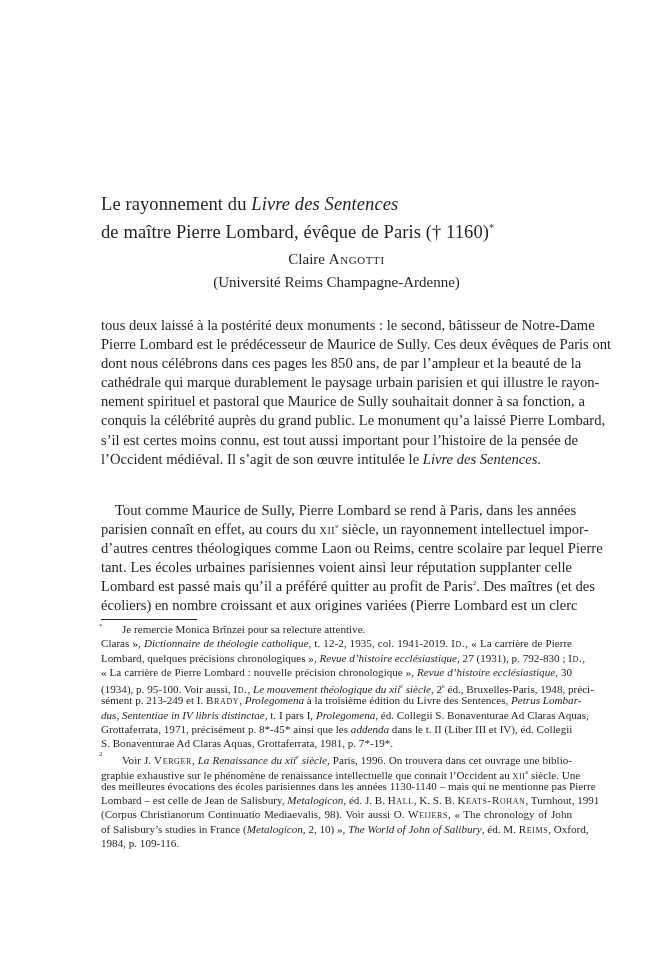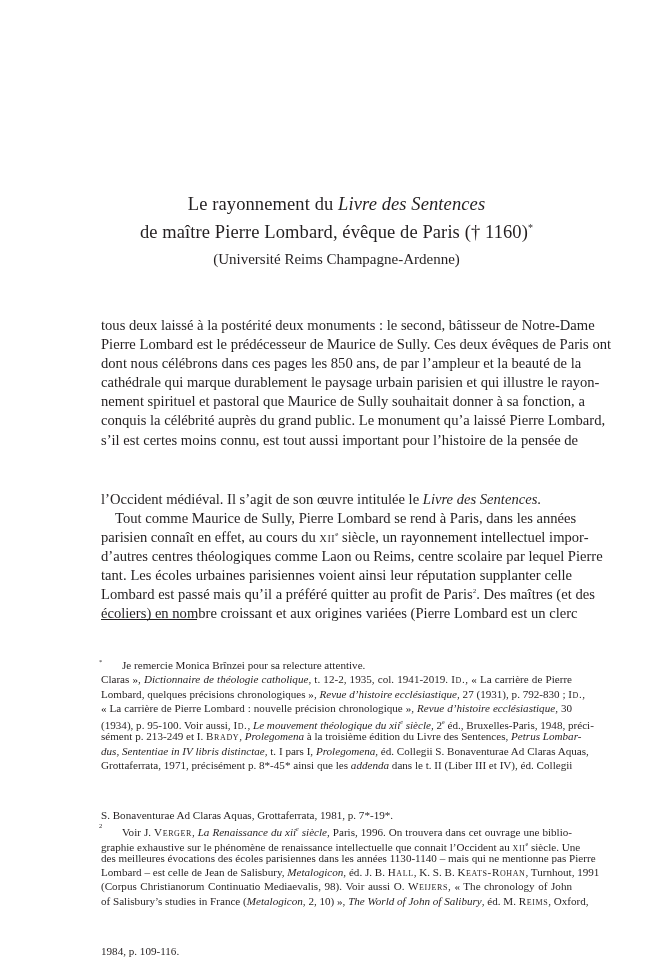--- a/index.html
+++ b/index.html
@@ -18,21 +18,20 @@
     .page {
       position: absolute;
       left: 0; top: 0;
       width: 672px; height: 960px;
     }
     .title-block {
       position: absolute;
       left: 101px;
       width: 471px;
       top: 192px;
-      text-align: center;
     }
     .title-line {
       font-size: 18.5px;
       line-height: 24px;
       white-space: nowrap;
       letter-spacing: 0.1px;
     }
     .author-block {
       position: absolute;
       left: 101px;
@@ -57,24 +56,24 @@
     .body-line {
       display: block;
       text-align: justify;
       text-align-last: justify;
       white-space: nowrap;
       height: 19.1px;
       overflow: visible;
     }
     .body-line.last {
       text-align-last: left;
-      margin-top: 40px;
     }
     .body-line.indent {
       text-indent: 14px;
+      margin-top: 32px;
     }
     sup.fn {
       font-size: 7px;
       vertical-align: 6px;
       line-height: 0;
     }
     .fn-rule {
       position: absolute;
       left: 101px;
       top: 619px;
@@ -92,21 +91,20 @@
     }
     .fn-line {
       display: block;
       text-align: justify;
       text-align-last: justify;
       white-space: nowrap;
       height: 14.25px;
     }
     .fn-line.last {
       text-align-last: left;
-      margin-top: 36px;
     }
     .fn-line.first {
       text-indent: 21px;
       position: relative;
     }
     .fn-mark {
       position: absolute;
       left: -2px;
       text-indent: 0;
       font-size: 6.5px;
@@ -118,20 +116,21 @@
 <body>
 
 <div class="page">
 
   <div class="title-block">
     <div class="title-line"><span>Le rayonnement du </span><i>Livre des Sentences</i></div>
     <div class="title-line"><span>de maître Pierre Lombard, évêque de Paris († 1160)</span><sup style="font-size:10px;">*</sup></div>
   </div>
 
   <div class="author-block">
+    <div><span>Claire </span><span class="sc">Angotti</span></div>
     <div>(Université Reims Champagne-Ardenne)</div>
   </div>
 
   <div class="body-text">
     <span class="body-line">tous deux laissé à la postérité deux monuments : le second, bâtisseur de Notre-Dame</span>
     <span class="body-line">Pierre Lombard est le prédécesseur de Maurice de Sully. Ces deux évêques de Paris ont</span>
     <span class="body-line">dont nous célébrons dans ces pages les 850 ans, de par l’ampleur et la beauté de la</span>
     <span class="body-line">cathédrale qui marque durablement le paysage urbain parisien et qui illustre le rayon-</span>
     <span class="body-line">nement spirituel et pastoral que Maurice de Sully souhaitait donner à sa fonction, a</span>
     <span class="body-line">conquis la célébrité auprès du grand public. Le monument qu’a laissé Pierre Lombard,</span>

